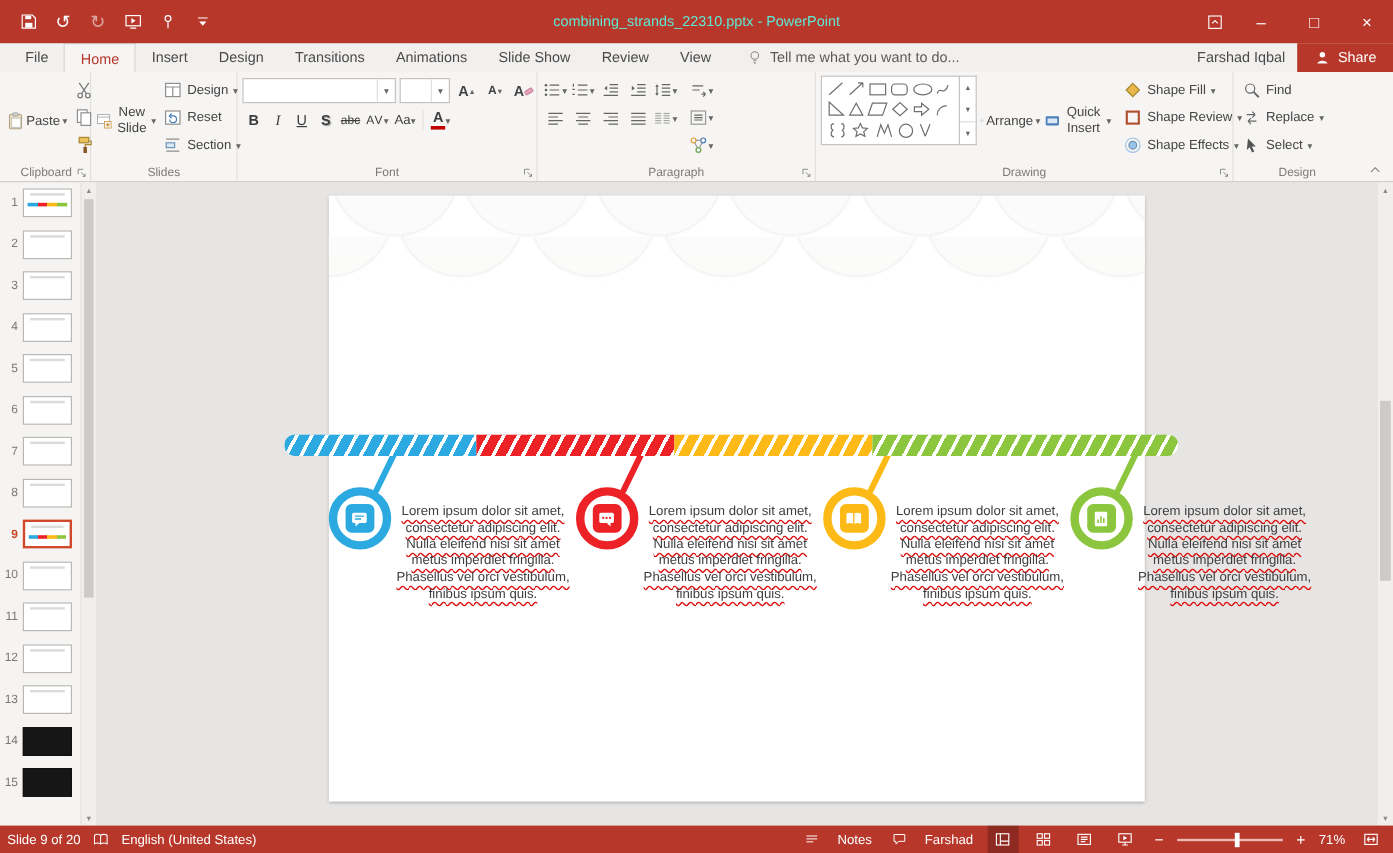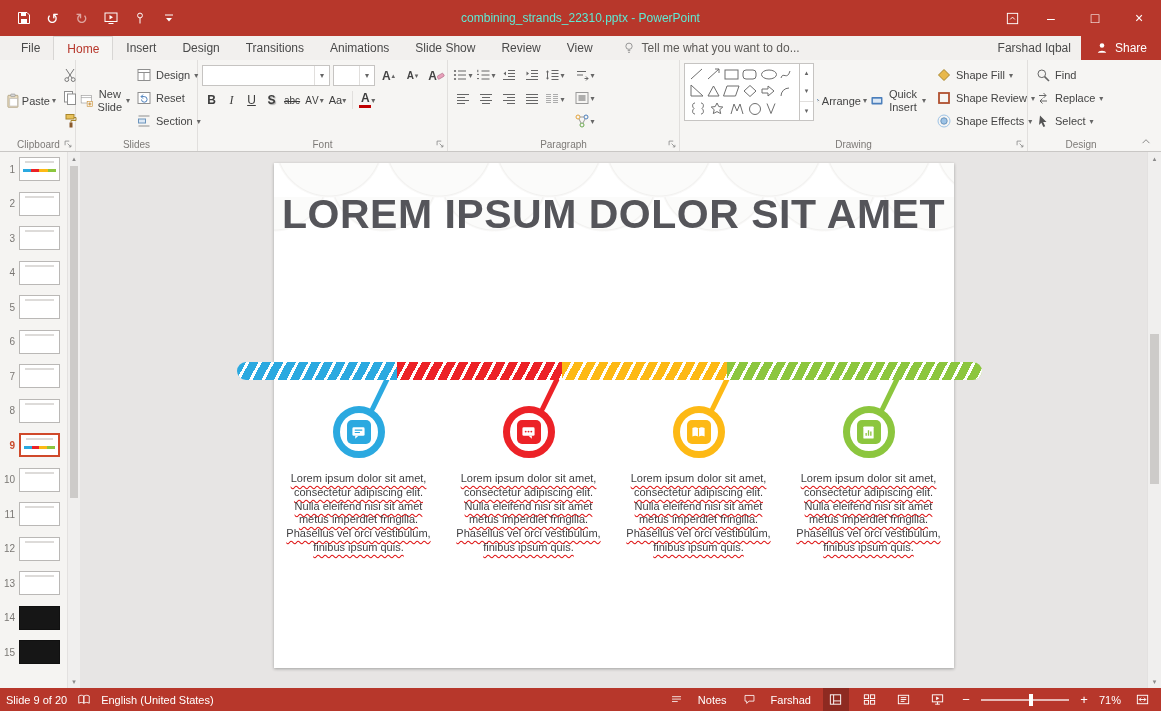--- a/index.html
+++ b/index.html
@@ -87,21 +87,21 @@
   .scallops{position:absolute;top:0;left:0;right:0;height:120px;opacity:.8;pointer-events:none;
     background-image:
       radial-gradient(circle at 50% -20px,#fbfbfa 52px,#efeeec 53px,rgba(255,255,255,0) 55px),
       radial-gradient(circle at 50% -20px,#fbfbfa 52px,#efeeec 53px,rgba(255,255,255,0) 55px);
     background-size:110px 74px,110px 74px;background-position:0 0,55px 34px;background-repeat:repeat-x,repeat-x;}
   .slide h1{position:absolute;top:28px;left:0;right:0;text-align:center;font-size:41px;font-weight:bold;color:#55555a;letter-spacing:.5px;}
   .rope{position:absolute;top:199px;left:-37px;width:745px;height:18px;display:flex;border-radius:9px;overflow:hidden;z-index:2;}
   .seg{position:relative;height:100%;}
   .twist{position:absolute;inset:0;background:repeating-linear-gradient(118deg,rgba(255,255,255,0) 0 8px,#fff 8px 11px);}
   .cols{position:absolute;left:0;right:0;top:243px;display:flex;z-index:1;}
-  .col{flex:1;display:flex;flex-direction:column;align-items:center;}
+  .col{flex:1;display:flex;flex-direction:row;align-items:flex-start;}
   .ringwrap{position:relative;width:52px;height:52px;}
   .handle{position:absolute;width:5px;height:38px;top:-33px;left:36px;transform:rotate(26deg);transform-origin:50% 100%;border-radius:3px;z-index:0;}
   .ring{position:relative;z-index:1;width:52px;height:52px;border-radius:50%;border:7px solid #999;background:#fff;display:flex;align-items:center;justify-content:center;}
   .chip{width:24px;height:24px;border-radius:5px;display:flex;align-items:center;justify-content:center;}
   .col p{width:154px;margin-top:14px;font-size:11px;line-height:1.25;color:#3e3e40;text-align:center;
     text-decoration:underline;text-decoration-style:wavy;text-decoration-color:#d11;text-underline-offset:2.5px;}
 
   
   .statusbar{position:absolute;left:0;right:0;bottom:0;height:23px;background:var(--red);color:#fff;
     display:flex;align-items:center;font-size:11px;padding:0 6px;gap:10px;}
@@ -634,21 +634,20 @@
       <div class="pscroll">
         <span class="parrow" style="top:0">▴</span>
         <div class="pthumb"></div>
         <span class="parrow" style="bottom:0">▾</span>
       </div>
     </div>
 
     <div class="canvas">
       <div class="slide">
         <div class="scallops"></div>
-        <h1>LOREM IPSUM DOLOR SIT AMET</h1>
 
         <div class="rope">
           <div class="seg" style="width: 160px; background-color: rgb(43, 169, 224);">
               <div class="twist"></div>
             </div>
           <div class="seg" style="width: 165px; background-color: rgb(236, 34, 39);">
               <div class="twist"></div>
             </div>
           <div class="seg" style="width: 165px; background-color: rgb(253, 185, 21);">
               <div class="twist"></div>

